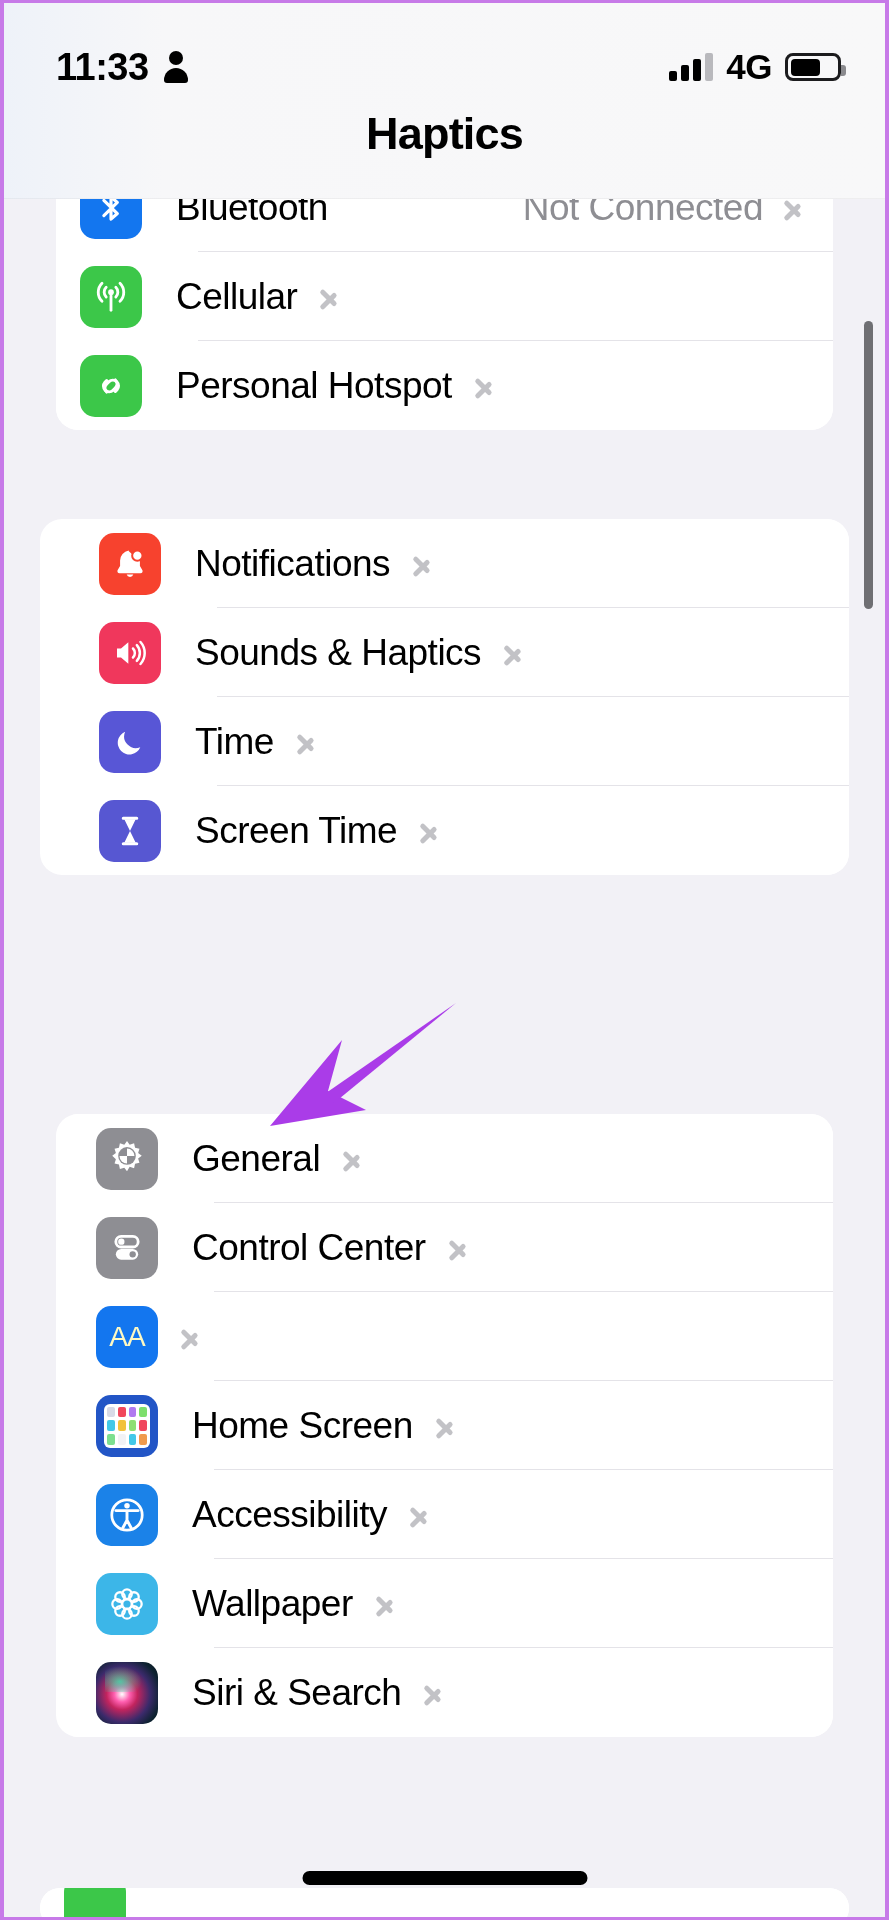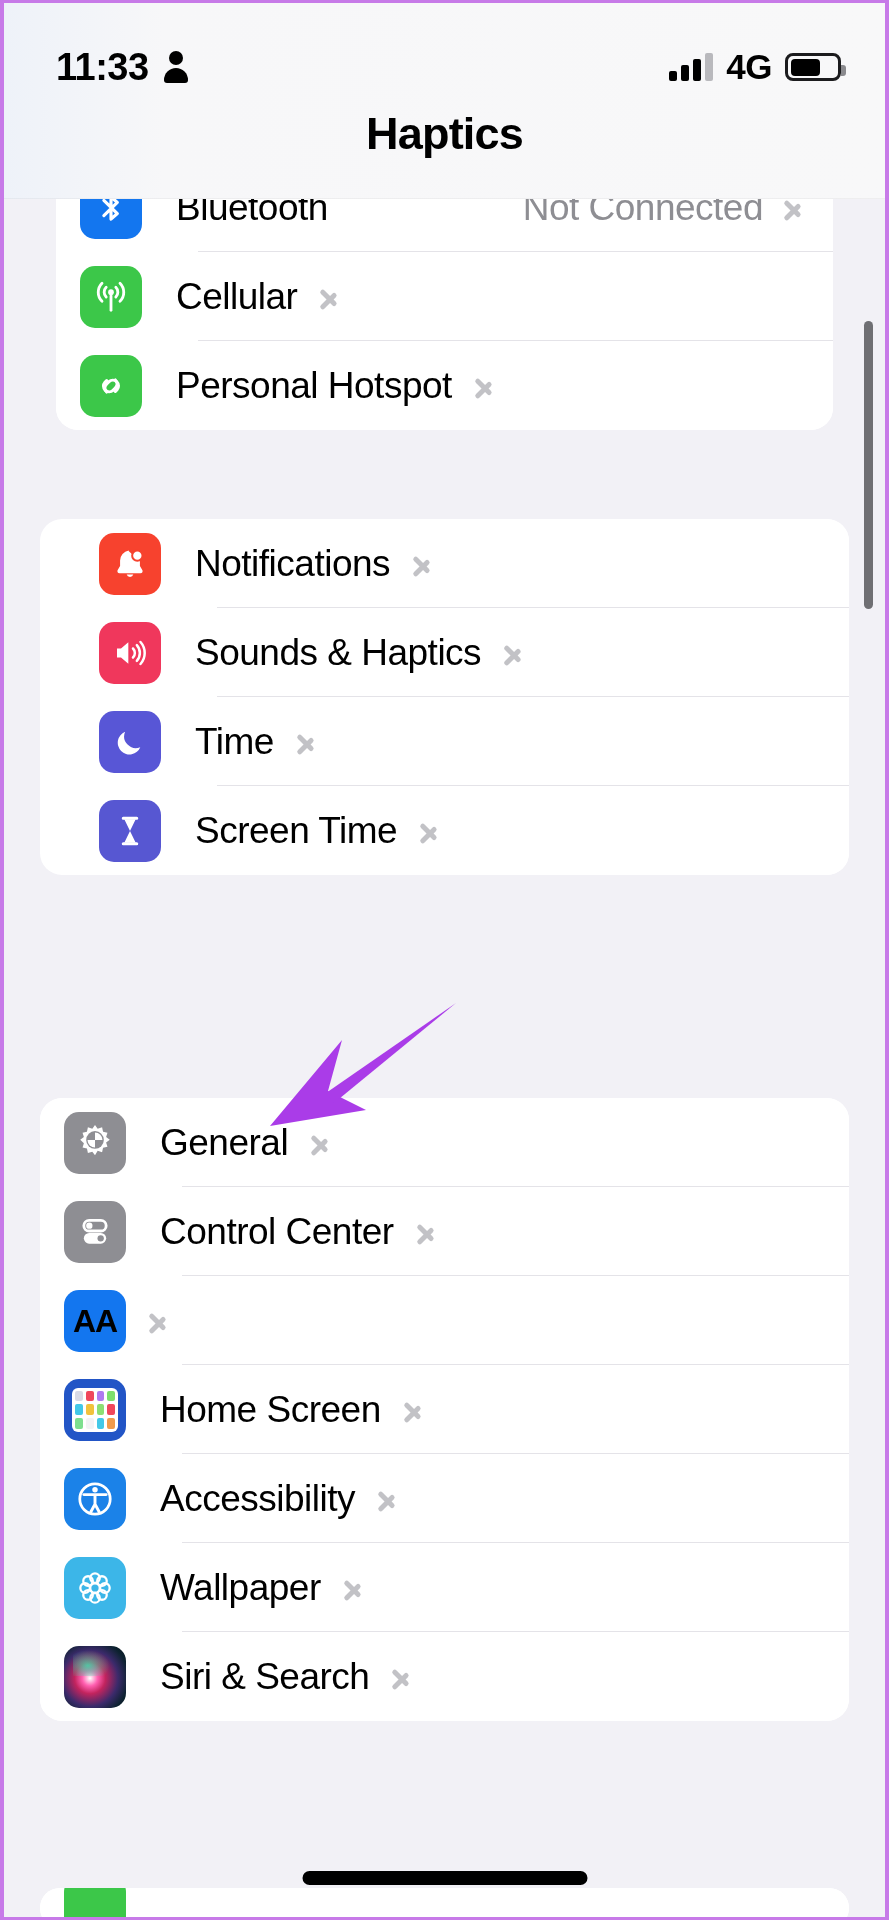--- a/index.html
+++ b/index.html
@@ -192,21 +192,21 @@
   }
   .ic-siri::after {
     content:""; position:absolute; left:14%; top:8%;
     width:60%; height:42%;
     background: radial-gradient(ellipse at 40% 60%, rgba(60,220,170,.85), rgba(30,120,110,0) 70%);
   }
   .ic-partial   { background:#3cc749; }
 
   .ic svg { display:block; }
   .aa {
-    color:#000000; font-size:32px; font-weight:bold;
+    color:#fef9c3; font-size:28px; font-weight:normal;
     letter-spacing:-1px; line-height:1;
   }
   
   .dotgrid {
     width: 46px; height: 44px;
     display:grid; grid-template-columns: repeat(4, 1fr);
     grid-template-rows: repeat(3, 1fr);
     gap: 3px;
     background:#fff; border-radius:6px; padding:3px;
   }
@@ -312,21 +312,21 @@
             <path d="M7.5 3.5h9M7.5 20.5h9" stroke="#fff" stroke-width="2" stroke-linecap="round"></path>
             <path d="M8.2 4.2h7.6l-3.8 7.8zM8.2 19.8h7.6L12 12z" fill="#fff"></path>
           </svg>
         </div>
         <div class="label">Screen Time</div>
         <div class="chev"></div>
 
       </div>
     </div>
 
-    <div class="group" style="position:absolute; left:36px; right:36px; top:1095px; margin:0;">
+    <div class="group" style="position:absolute; left:36px; right:36px; top:1095px; margin:16px;padding-left:16px;">
 
       <div class="row">
         <div class="icon ic-general ic">
           <svg width="46" height="46" viewBox="0 0 24 24">
             <g fill="#fff">
               <path d="M12 2.6l1.4 1.9 2.3-.7.5 2.3 2.3.5-.7 2.3 1.9 1.4-1.9 1.4.7 2.3-2.3.5-.5 2.3-2.3-.7L12 18.4l-1.4-1.9-2.3.7-.5-2.3-2.3-.5.7-2.3L4.3 10.3l1.9-1.4-.7-2.3 2.3-.5.5-2.3 2.3.7z"></path>
             </g>
             <circle cx="12" cy="10.4" r="4.6" fill="#8e8e93"></circle>
             <path d="M12 6.5a3.9 3.9 0 013.9 3.9H12z" fill="#fff"></path>
             <path d="M12 14.3a3.9 3.9 0 01-3.9-3.9H12z" fill="#fff"></path>

